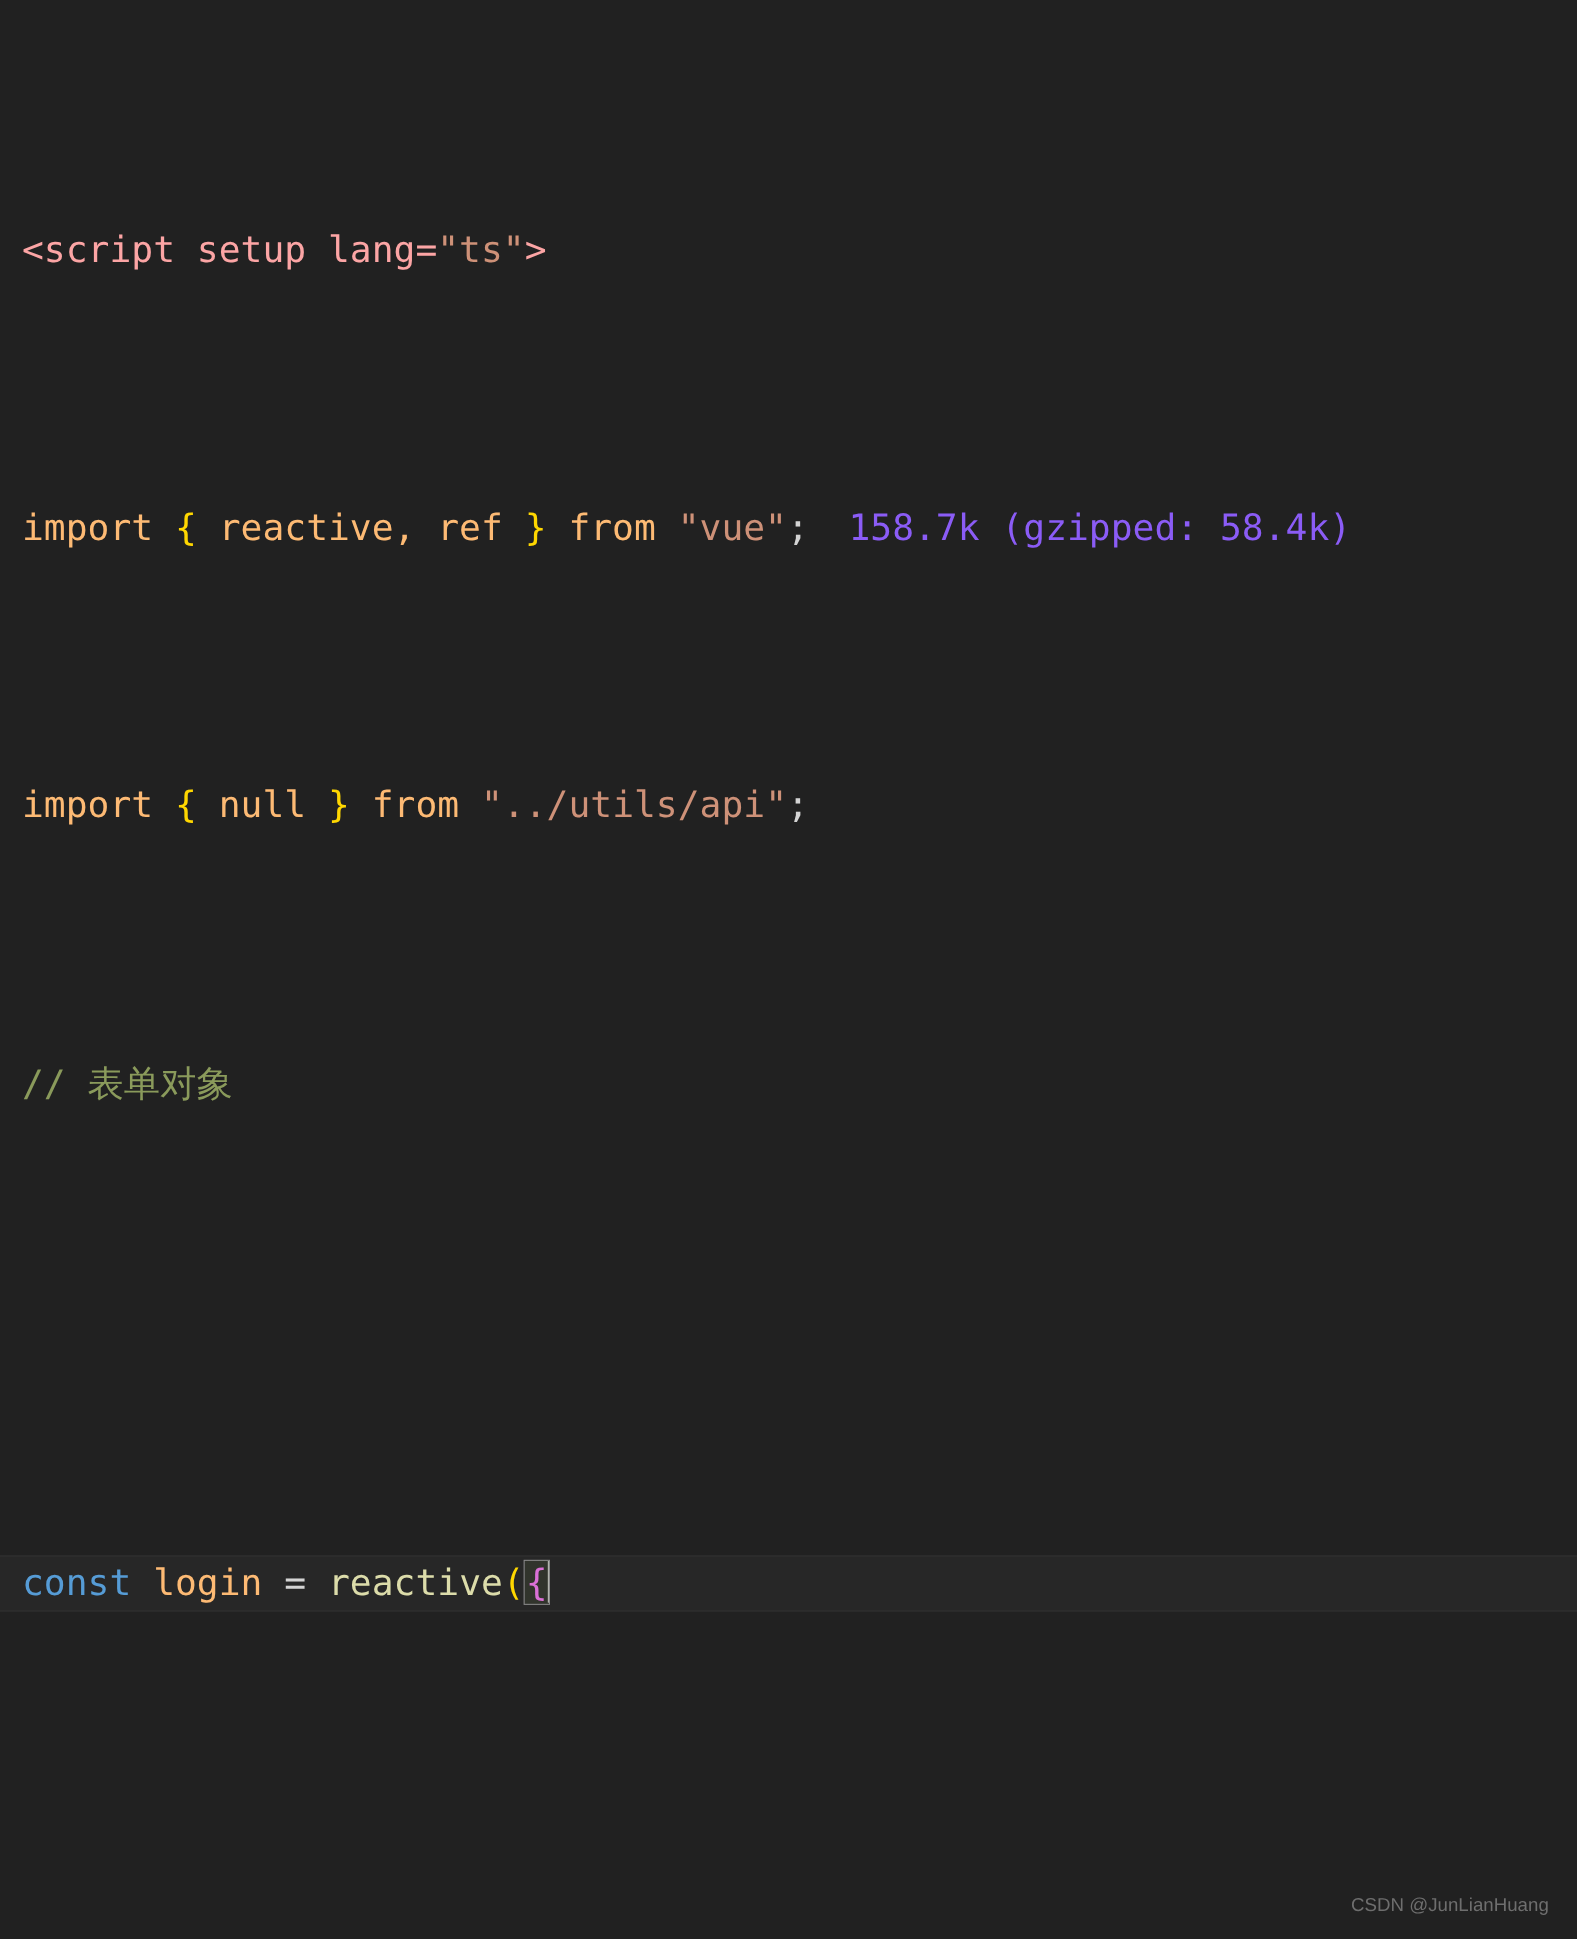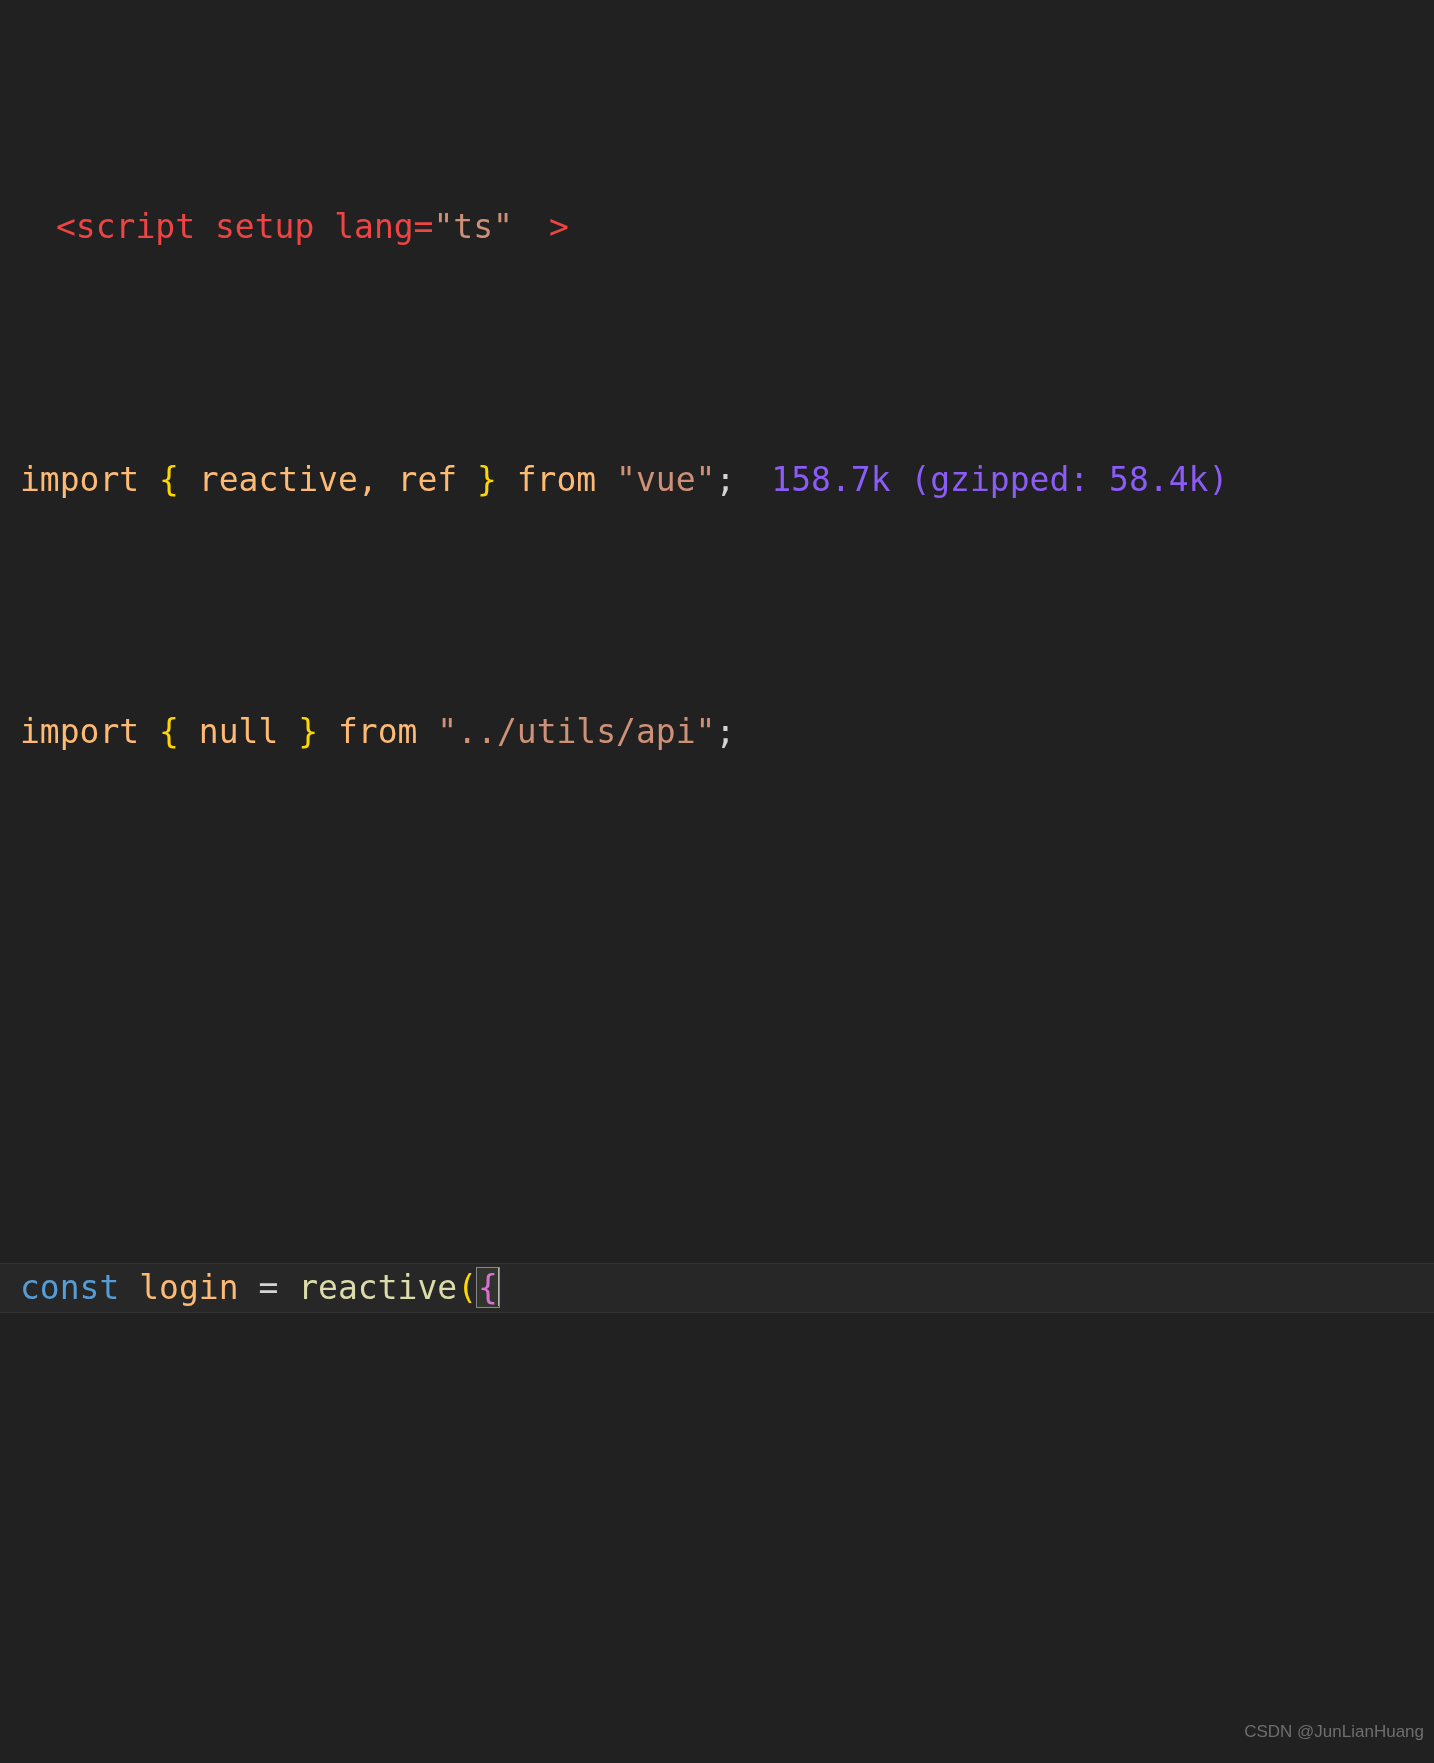--- a/index.html
+++ b/index.html
@@ -28,21 +28,21 @@
     padding-left: 20px;
     box-sizing: border-box;
     white-space: pre;
   }
   .line.active {
     background: #272727;
     box-shadow: inset 0 1px 0 #333, inset 0 -1px 0 #333;
   }
 
   
-  .tag        { color: #ef4444; margin-left: 36px; }
+  .tag        { color: #fca5a5; }
   .kw         { color: #fdba74; }  
   .kw2        { color: #569cd6; }  
   .ident      { color: #fdba74; }
   .fn         { color: #dcdcaa; }
   .str        { color: #ce9178; }
   .bool       { color: #569cd6; }
   .punc       { color: #d4d4d4; }
   .op         { color: #d4d4d4; }
   .cmt        { color: #8a9a5b; }
   .b-yellow   { color: #ffd700; }
@@ -58,21 +58,21 @@
   .cursor {
     display: inline-block;
     width: 2px;
     height: 38px;
     background: #d4d4d4;
     vertical-align: -7px;
     margin-left: -1px;
   }
   .watermark {
     position: absolute;
-    right: 10px;
+    right: 26px;
     bottom: 6px;
     font-family: "Liberation Sans", sans-serif;
     font-size: 17px;
     color: #6e6e6e;
   }
 </style>
 </head>
 <body>
 
 <div id="editor">
@@ -81,20 +81,21 @@
     
     <div class="line"><span class="tag">&lt;script setup lang=</span><span class="str">"ts"</span><span class="tag">&gt;</span></div>
 
     
     <div class="line"><span class="kw">import</span><span class="punc"> </span><span class="b-yellow">{</span><span class="ident"> reactive, ref </span><span class="b-yellow">}</span><span class="punc"> </span><span class="kw">from</span><span class="punc"> </span><span class="str">"vue"</span><span class="punc">;</span><span class="ann" style="margin-left:36px;">158.7k (gzipped: 58.4k)</span></div>
 
     
     <div class="line"><span class="kw">import</span><span class="punc"> </span><span class="b-yellow">{</span><span class="ident"> null </span><span class="b-yellow">}</span><span class="punc"> </span><span class="kw">from</span><span class="punc"> </span><span class="str">"../utils/api"</span><span class="punc">;</span></div>
 
     
+    <div class="line"><span class="cmt">// 表单对象</span></div>
 
     
 
     
 
     
     <div class="line active"><span class="kw2">const</span><span class="punc"> </span><span class="ident">login</span><span class="punc"> </span><span class="op">=</span><span class="punc"> </span><span class="fn">reactive</span><span class="b-yellow">(</span><span class="bracket-box"><span class="b-magenta">{</span></span><span class="cursor"></span></div>
 
     
     

